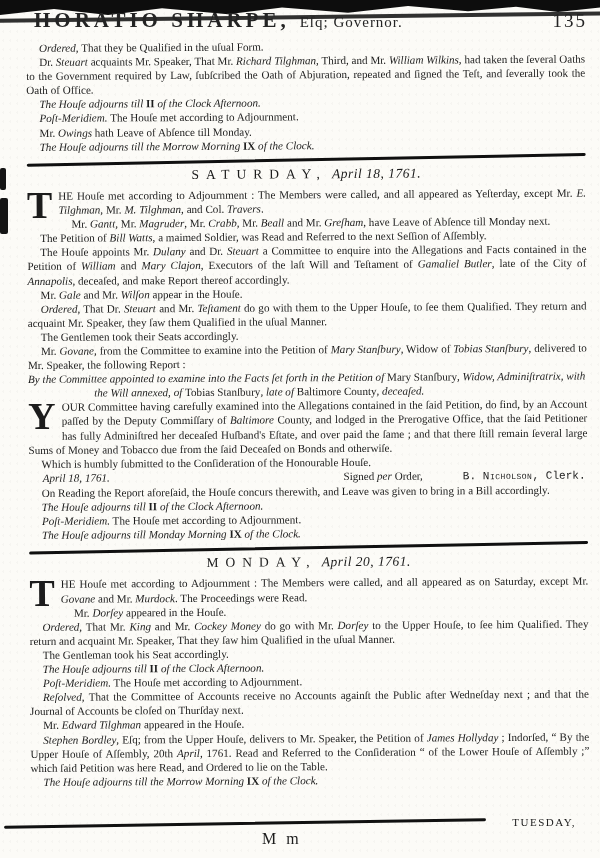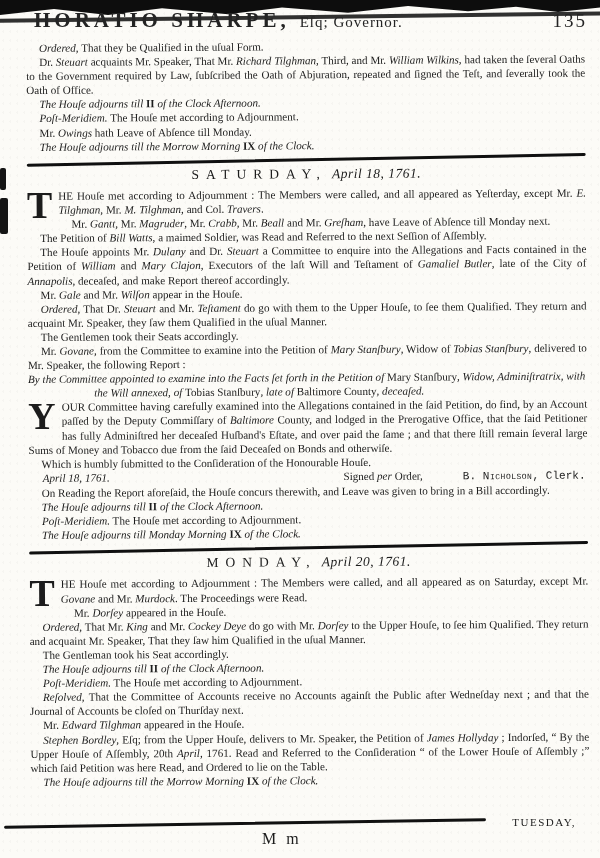--- a/index.html
+++ b/index.html
@@ -103,21 +103,21 @@
         <span class="sig-right"><span>B. </span><span class="sc">Nicholson</span><span>, Clerk.</span></span>
       </div>
       <p class="para"><span>On Reading the Report aforeſaid, the Houſe concurs therewith, and Leave was given to bring in a Bill accordingly.</span></p>
       <p class="para italic-line"><span>The Houſe adjourns till </span><span class="r">II</span><span> of the Clock Afternoon.</span></p>
       <p class="para"><span class="i">Poſt-Meridiem.</span><span>  The Houſe met according to Adjournment.</span></p>
       <p class="para italic-line"><span>The Houſe adjourns till Monday Morning </span><span class="r">IX</span><span> of the Clock.</span></p>
       <div class="rule"></div>
       <div class="day-heading"><span class="day-word">MONDAY,</span><span class="day-date">April 20, 1761.</span></div>
       <p class="para dropcap-para"><span class="dropcap">T</span><span>HE Houſe met according to Adjournment :  The Members were called, and all appeared as on Saturday, except Mr. </span><span class="i">Govane</span><span> and Mr. </span><span class="i">Murdock</span><span>.  The Proceedings were Read.</span></p>
       <p class="para"><span>Mr. </span><span class="i">Dorſey</span><span> appeared in the Houſe.</span></p>
-      <p class="para"><span class="i">Ordered</span><span>, That Mr. </span><span class="i">King</span><span> and Mr. </span><span class="i">Cockey Deye</span><span> do go with Mr. </span><span class="i">Dorſey</span><span> to the Upper Houſe, to ſee him Qualified.  They return and acquaint Mr. Speaker, That they ſaw him Qualified in the uſual Manner.</span></p>
+      <p class="para"><span class="i">Ordered</span><span>, That Mr. </span><span class="i">King</span><span> and Mr. </span><span class="i">Cockey Money</span><span> do go with Mr. </span><span class="i">Dorſey</span><span> to the Upper Houſe, to ſee him Qualified.  They return and acquaint Mr. Speaker, That they ſaw him Qualified in the uſual Manner.</span></p>
       <p class="para"><span>The Gentleman took his Seat accordingly.</span></p>
       <p class="para italic-line"><span>The Houſe adjourns till </span><span class="r">II</span><span> of the Clock Afternoon.</span></p>
       <p class="para"><span class="i">Poſt-Meridiem.</span><span>  The Houſe met according to Adjournment.</span></p>
       <p class="para"><span class="i">Reſolved</span><span>, That the Committee of Accounts receive no Accounts againſt the Public after Wedneſday next ; and that the Journal of Accounts be cloſed on Thurſday next.</span></p>
       <p class="para"><span>Mr. </span><span class="i">Edward Tilghman</span><span> appeared in the Houſe.</span></p>
       <p class="para"><span class="i">Stephen Bordley</span><span>, Eſq; from the Upper Houſe, delivers to Mr. Speaker, the Petition of </span><span class="i">James Hollyday</span><span> ; Indorſed, “ By the Upper Houſe of Aſſembly, 20th </span><span class="i">April</span><span>, 1761. Read and Referred to the Conſideration “ of the Lower Houſe of Aſſembly ;” which ſaid Petition was here Read, and Ordered to lie on the Table.</span></p>
       <p class="para italic-line"><span>The Houſe adjourns till the Morrow Morning </span><span class="r">IX</span><span> of the Clock.</span></p>
     </div>
 
   <div class="bottom-rule"></div>

